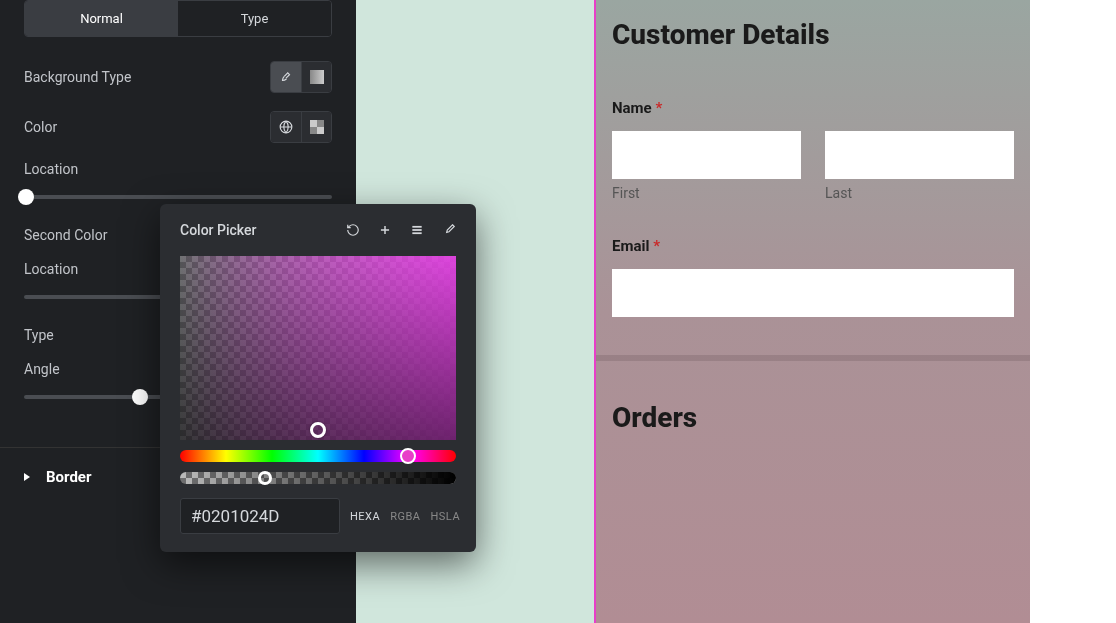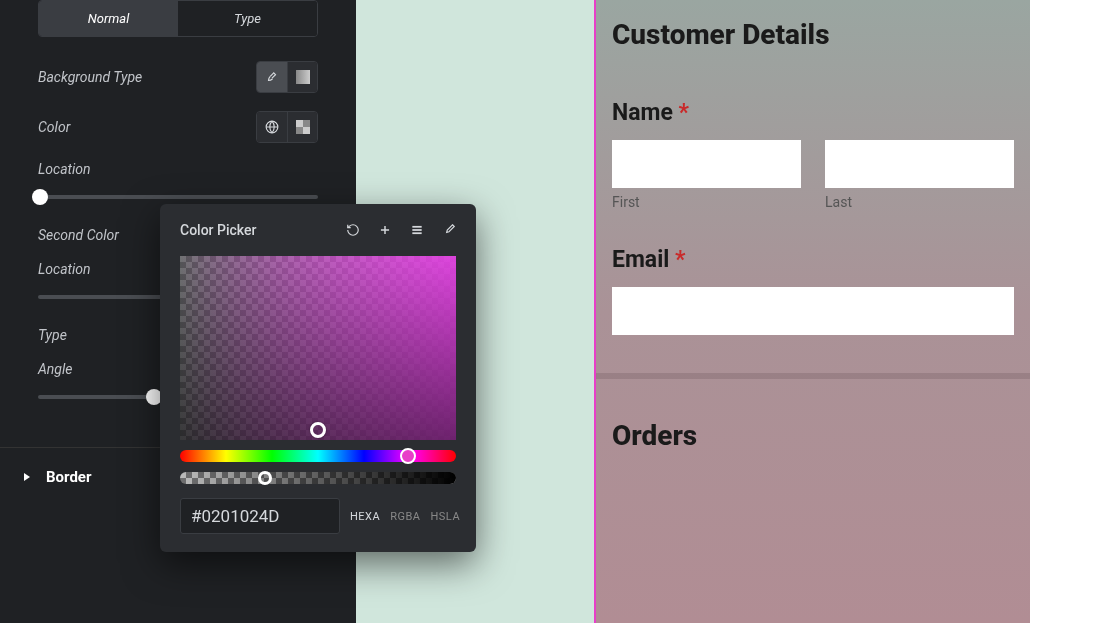--- a/index.html
+++ b/index.html
@@ -2,38 +2,38 @@
 <html><head>
 <meta charset="utf-8">
 <style>
 * { box-sizing: border-box; margin: 0; padding: 0; font-family: -apple-system, BlinkMacSystemFont, "Segoe UI", Roboto, sans-serif; }
 body { width: 1116px; height: 623px; overflow: hidden; display: flex; }
 .sidebar { width: 356px; height: 100%; background: #1f2124; color: #d5d8dc; padding: 0; position: relative; }
 .section-header { display: flex; align-items: center; padding: 20px 24px; cursor: pointer; }
 .section-header .chev { width: 0; height: 0; border-left: 4px solid transparent; border-right: 4px solid transparent; border-top: 6px solid #fff; margin-right: 12px; }
 .section-header.collapsed .chev { border-top: none; border-bottom: none; border-left: 6px solid #fff; border-top: 4px solid transparent; border-bottom: 4px solid transparent; }
 .section-header h3 { font-size: 15px; font-weight: 700; color: #fff; }
-.section-body { padding: 0 38px 20px; font-style: italic; }
+.section-body { padding: 0 24px 20px; }
 .tabs { display: flex; border: 1px solid #3a3d42; border-radius: 4px; overflow: hidden; margin-bottom: 24px; }
 .tab { flex: 1; text-align: center; padding: 10px 0; font-size: 13px; cursor: pointer; background: #1f2124; color: #d5d8dc; }
 .tab.active { background: #3a3d42; color: #fff; }
 .row { display: flex; justify-content: space-between; align-items: center; margin: 18px 0; font-size: 14px; color: #c1c4c9; }
 .row .label { flex: 1; }
 .btn-group { display: flex; gap: 0; border: 1px solid #3a3d42; border-radius: 4px; overflow: hidden; }
 .btn-group .btn { width: 30px; height: 30px; display: flex; align-items: center; justify-content: center; background: #2b2d31; cursor: pointer; }
 .btn-group .btn.active { background: #4a4d52; }
 .btn-group .btn + .btn { border-left: 1px solid #3a3d42; }
 .slider-wrap { margin: 12px 0 28px; }
 .slider { position: relative; height: 4px; background: #4a4d52; border-radius: 2px; }
 .handle { position: absolute; width: 16px; height: 16px; background: #fff; border-radius: 50%; top: -6px; cursor: pointer; }
 .preview { width: 674px; height: 100%; background: #d0e6dc; position: relative; }
 .form-area { position: absolute; right: 0; top: 0; width: 436px; height: 100%; border-left: 2px solid #e83ec9; background: linear-gradient(180deg, #9aa6a1 0%, #aa9297 50%, #b18d94 100%); padding: 18px 16px; }
 .form-area h1 { font-size: 28px; font-weight: 800; color: #1a1a1a; margin-bottom: 48px; }
 .form-area h2.orders { font-size: 28px; font-weight: 800; color: #1a1a1a; margin-top: 40px; }
-.field-label { font-size: 23px; font-weight: 700; color: #1a1a1a; margin-bottom: 14px; }
+.field-label { font-size: 15px; font-weight: 700; color: #1a1a1a; margin-bottom: 14px; }
 .field-label .req { color: #c92a2a; }
 .name-row { display: flex; gap: 24px; margin-bottom: 8px; }
 .name-row .col { flex: 1; }
 .text-input { width: 100%; height: 48px; background: #fff; border: none; margin-bottom: 6px; }
 .sub-label { font-size: 14px; color: #555; margin-bottom: 8px; display: block; }
 .field-block { margin-bottom: 28px; }
 .section-divider { border-top: 6px solid rgba(120,96,103,0.35); margin: 32px -16px; }
 .picker { position: absolute; left: 160px; top: 204px; width: 316px; background: #2b2d31; border-radius: 6px; box-shadow: 0 12px 36px rgba(0,0,0,0.55); padding: 0; z-index: 10; }
 .picker-hdr { display: flex; align-items: center; justify-content: space-between; padding: 18px 20px; }
 .picker-hdr .title { font-size: 14px; color: #d5d8dc; font-weight: 500; }

